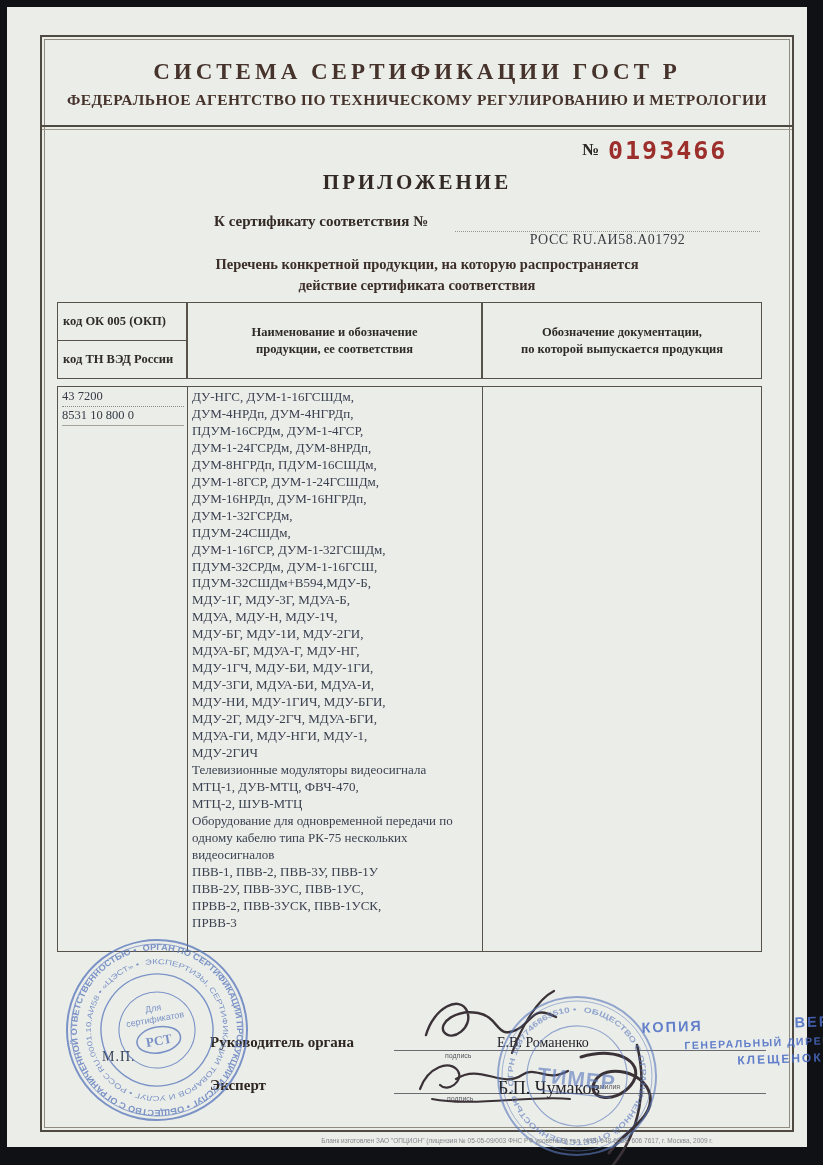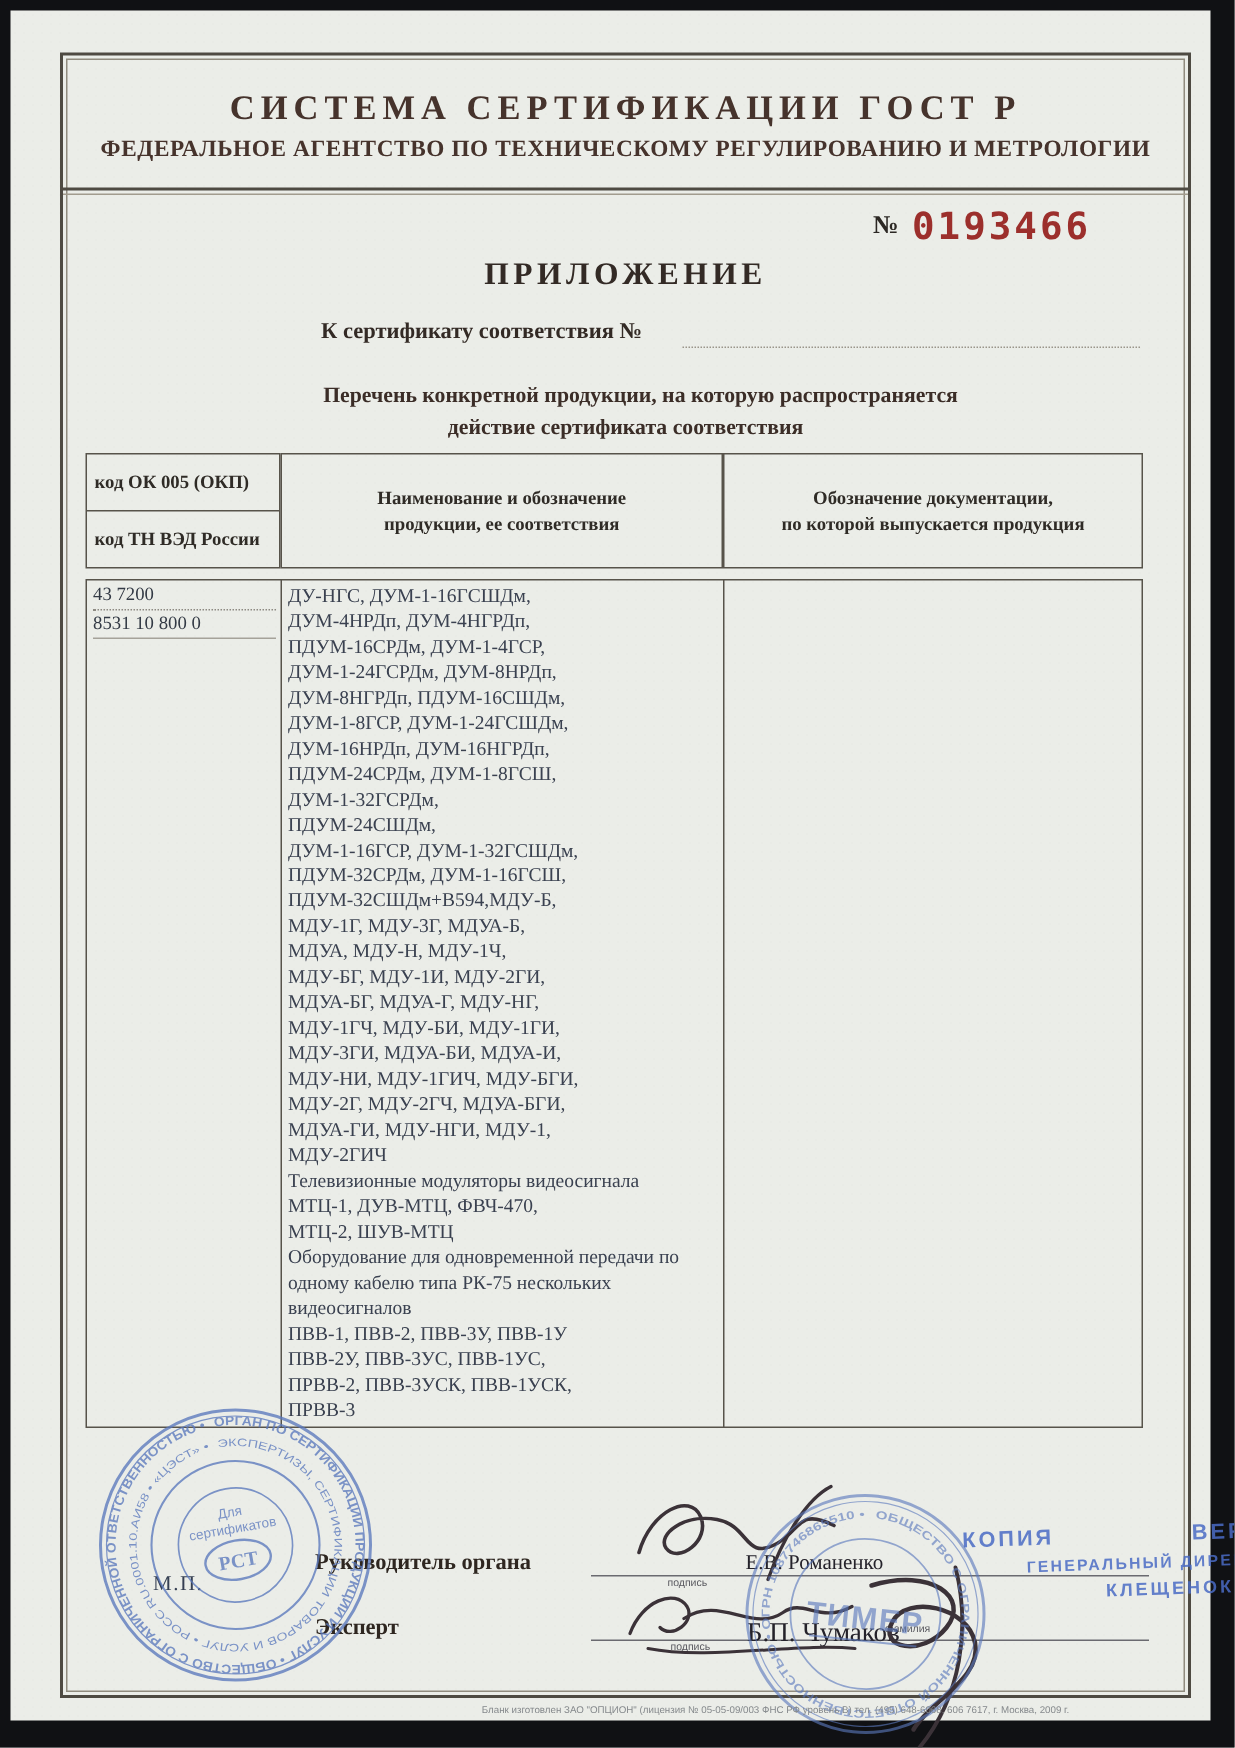--- a/index.html
+++ b/index.html
@@ -80,20 +80,21 @@
       <div class="abs sys-title t-center">СИСТЕМА СЕРТИФИКАЦИИ ГОСТ Р</div>
       <div class="abs hdr-rule"></div>
 
       <span class="abs form-no">№</span>
       <span class="abs form-no-digits">0193466</span>
 
       <div class="abs doc-title t-center">ПРИЛОЖЕНИЕ</div>
 
       <span class="abs cert-ref-label">К сертификату соответствия №</span>
       <div class="abs cert-ref-line"></div>
+      <div class="abs cert-ref-number">РОСС RU.АИ58.А01792</div>
 
       <div class="abs subtitle1 t-center">Перечень конкретной продукции,  на которую распространяется</div>
       <div class="abs subtitle2 t-center">действие сертификата соответствия</div>
 
       <div class="abs hcell hc1">
         <div class="sub sub1">код ОК 005 (ОКП)</div>
         <div class="sub sub2">код ТН ВЭД России</div>
       </div>
       <div class="abs hcell hc2 t-center">
         <div>Наименование и обозначение</div>
@@ -110,21 +111,20 @@
       <div class="abs code1">43 7200</div>
       <div class="abs code2">8531 10 800 0</div>
       <div class="abs plist">
           <div>ДУ-НГС, ДУМ-1-16ГСШДм,</div>
           <div>ДУМ-4НРДп, ДУМ-4НГРДп,</div>
           <div>ПДУМ-16СРДм, ДУМ-1-4ГСР,</div>
           <div>ДУМ-1-24ГСРДм, ДУМ-8НРДп,</div>
           <div>ДУМ-8НГРДп, ПДУМ-16СШДм,</div>
           <div>ДУМ-1-8ГСР, ДУМ-1-24ГСШДм,</div>
           <div>ДУМ-16НРДп, ДУМ-16НГРДп,</div>
-          <div>ПДУМ-24СРДм, ДУМ-1-8ГСШ,</div>
           <div>ДУМ-1-32ГСРДм,</div>
           <div>ПДУМ-24СШДм,</div>
           <div>ДУМ-1-16ГСР, ДУМ-1-32ГСШДм,</div>
           <div>ПДУМ-32СРДм, ДУМ-1-16ГСШ,</div>
           <div>ПДУМ-32СШДм+В594,МДУ-Б,</div>
           <div>МДУ-1Г, МДУ-3Г, МДУА-Б,</div>
           <div>МДУА, МДУ-Н, МДУ-1Ч,</div>
           <div>МДУ-БГ, МДУ-1И, МДУ-2ГИ,</div>
           <div>МДУА-БГ, МДУА-Г, МДУ-НГ,</div>
           <div>МДУ-1ГЧ, МДУ-БИ, МДУ-1ГИ,</div>

